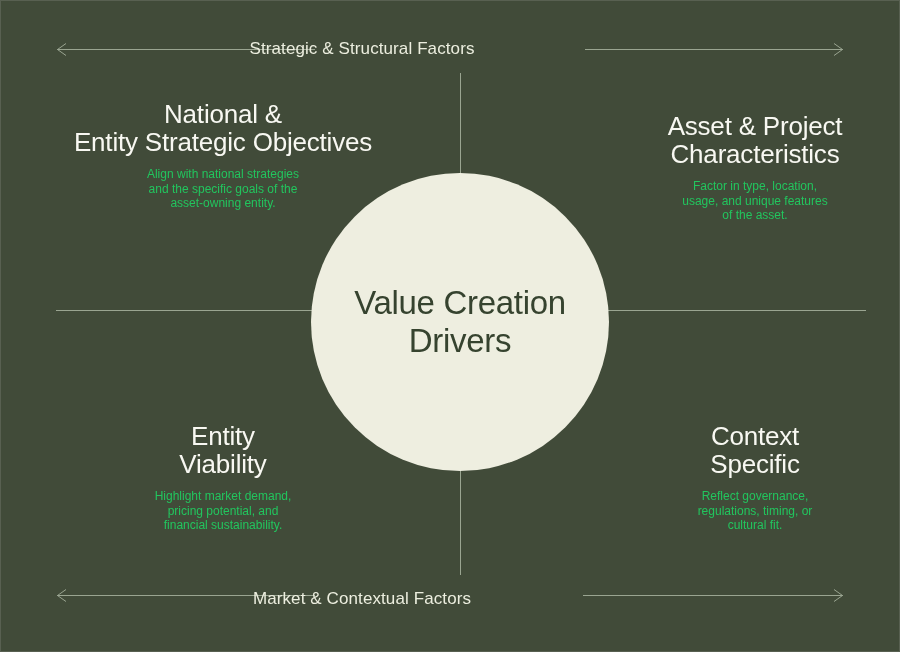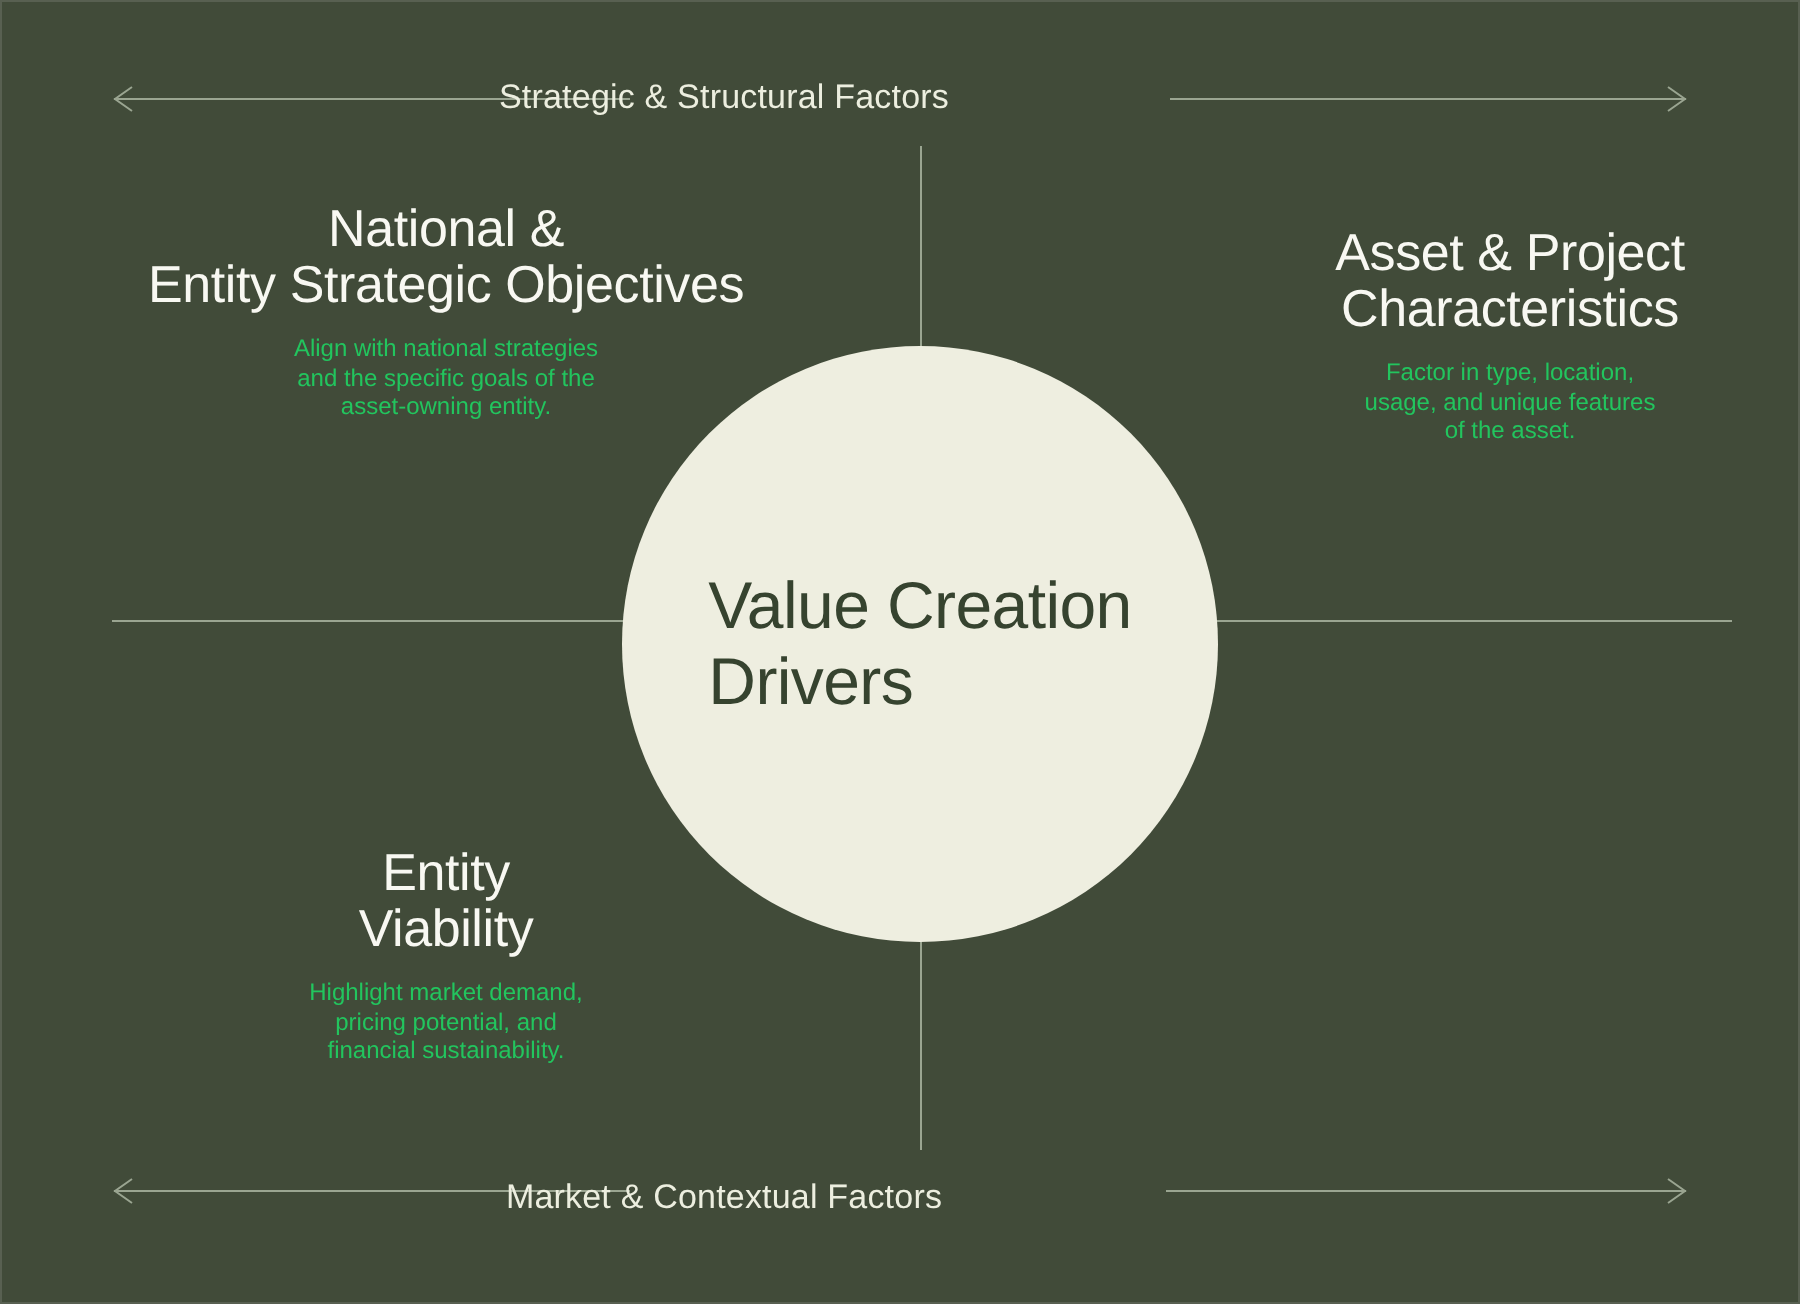--- a/index.html
+++ b/index.html
@@ -42,20 +42,21 @@
     display: flex;
     align-items: center;
     justify-content: center;
     z-index: 3;
   }
   .center-title {
     font-size: 33px;
     line-height: 1.16;
     letter-spacing: -0.3px;
     color: #36432f;
+    text-align: center;
     white-space: pre-line;
   }
 
   .quad {
     position: absolute;
     z-index: 4;
     width: 330px;
     text-align: center;
   }
   .quad.tl { left: 58px;  top: 100px; }
@@ -126,14 +127,21 @@
   </div>
 
   <div class="quad bl">
     <h2>Entity
 Viability</h2>
     <p>Highlight market demand,
 pricing potential, and
 financial sustainability.</p>
   </div>
 
+  <div class="quad br">
+    <h2>Context
+Specific</h2>
+    <p>Reflect governance,
+regulations, timing, or
+cultural fit.</p>
+  </div>
 
 </div>
 
 </body></html>

